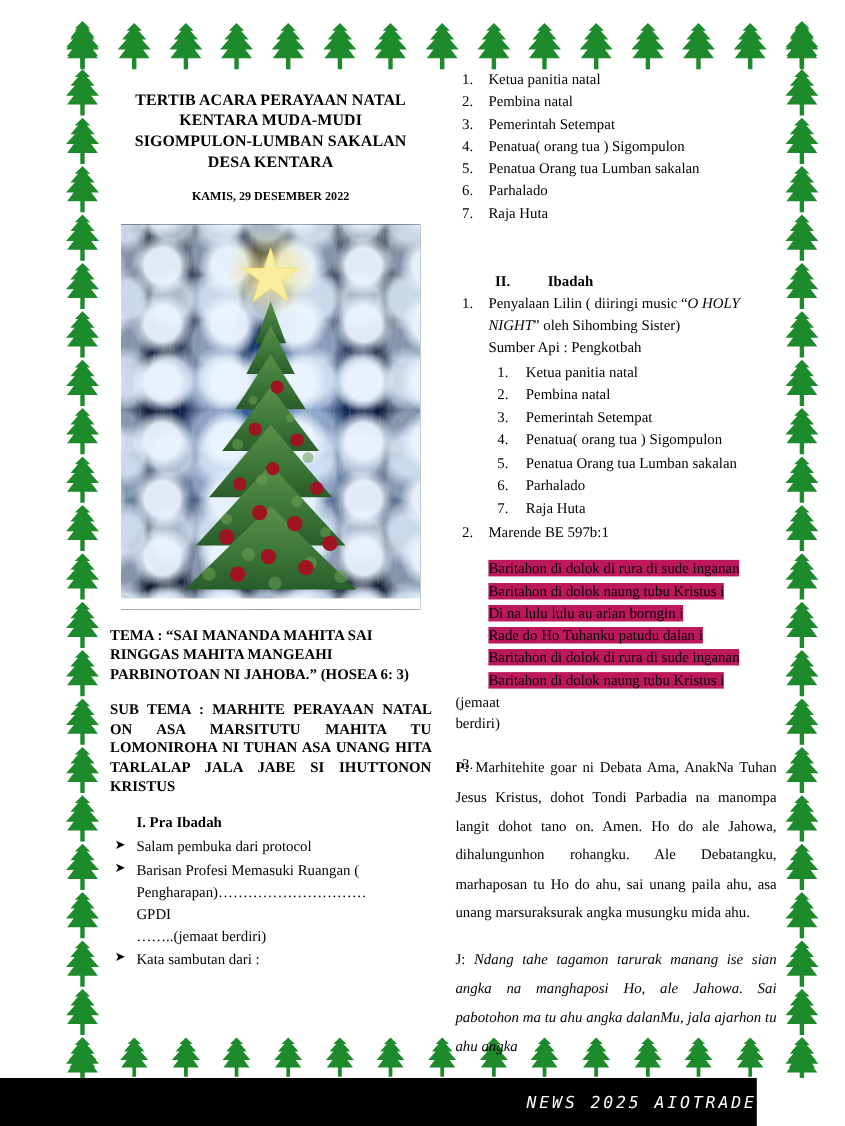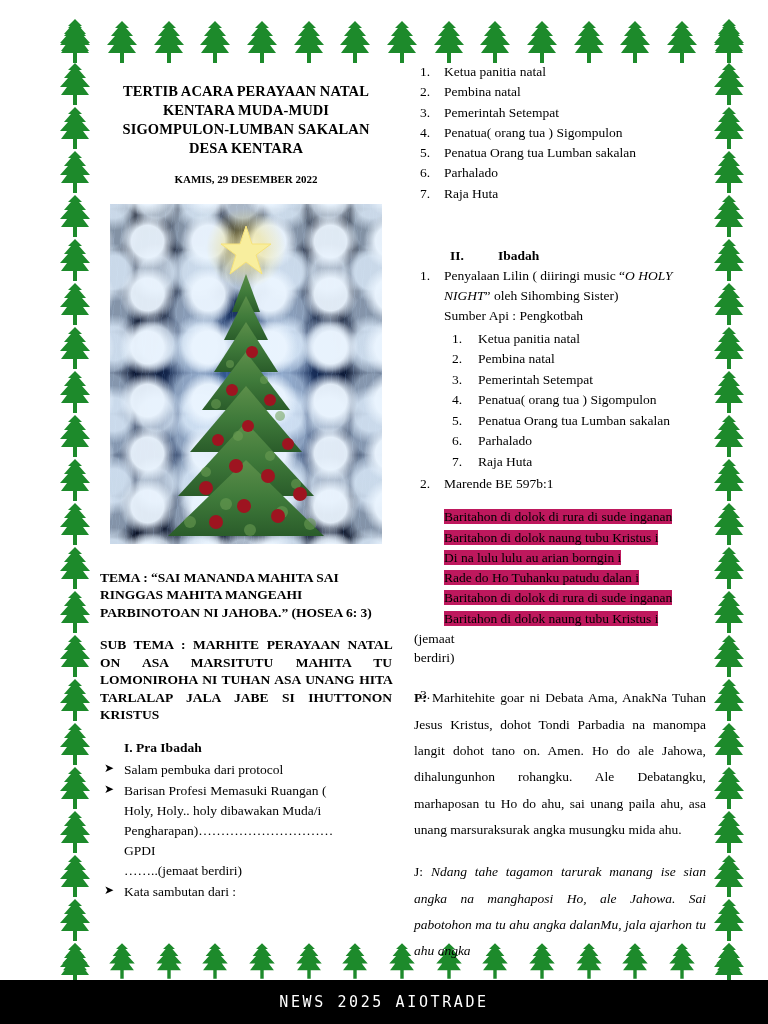--- a/index.html
+++ b/index.html
@@ -196,26 +196,27 @@
   .speech.italic { font-style: italic; }
   .speech.italic .spk { font-style: normal; font-weight: normal; }
 
   .ital { font-style: italic; }
 
   
   #watermark-bar {
     position: absolute;
     left: 0;
     bottom: 0;
-    width: 768px;
+    width: 688px;
     height: 44px;
     background: #000000;
     display: flex;
     align-items: center;
-    justify-content: center;
+    justify-content: flex-end;
+    font-style: italic;
   }
   #watermark-text {
     color: #ffffff;
     font-family: "DejaVu Sans Mono", monospace;
     font-size: 15px;
     letter-spacing: 2.6px;
   }
 </style>
 </head>
 <body>
@@ -837,21 +838,21 @@
     </div>
 
     <div class="block-tema">TEMA        : “SAI MANANDA MAHITA SAI RINGGAS MAHITA MANGEAHI PARBINOTOAN NI JAHOBA.” (HOSEA 6: 3)</div>
 
     <div class="block-subtema" id="subtema-host"><span>SUB</span> <span>TEMA</span> <span>:</span> <span>MARHITE</span> <span>PERAYAAN</span> <span>NATAL</span> <span>ON</span> <span>ASA</span> <span>MARSITUTU</span> <span>MAHITA</span> <span>TU</span> <span>LOMONIROHA</span> <span>NI</span> <span>TUHAN</span> <span>ASA</span> <span>UNANG</span> <span>HITA</span> <span>TARLALAP</span> <span>JALA</span> <span>JABE</span> <span>SI</span> <span>IHUTTONON</span> <span>KRISTUS</span></div>
 
     <div class="sec-head">I.  Pra Ibadah</div>
 
     <ul class="arrow-list" id="pra-ibadah-list">
         <li><span class="bullet">➤</span><span>Salam pembuka dari protocol</span></li>
-        <li><span class="bullet">➤</span><span>Barisan Profesi Memasuki Ruangan (</span><span class="sub">Holy, Holy.. holy dibawakan Muda/i</span><span class="sub">Pengharapan)…………………………</span><span class="sub">GPDI</span><span class="sub">……..(jemaat berdiri)</span></li>
+        <li><span class="bullet">➤</span><span>Barisan Profesi Memasuki Ruangan (</span><span class="sub">Pengharapan)…………………………</span><span class="sub">GPDI</span><span class="sub">……..(jemaat berdiri)</span></li>
         <li><span class="bullet">➤</span><span>Kata sambutan dari :</span></li>
       </ul>
 
   </div>
 
   <div id="col-right">
 
     <ol class="num-list" id="top-list">
         <li><span class="num">1.</span><span>Ketua panitia natal</span></li>
         <li><span class="num">2.</span><span>Pembina natal</span></li>

